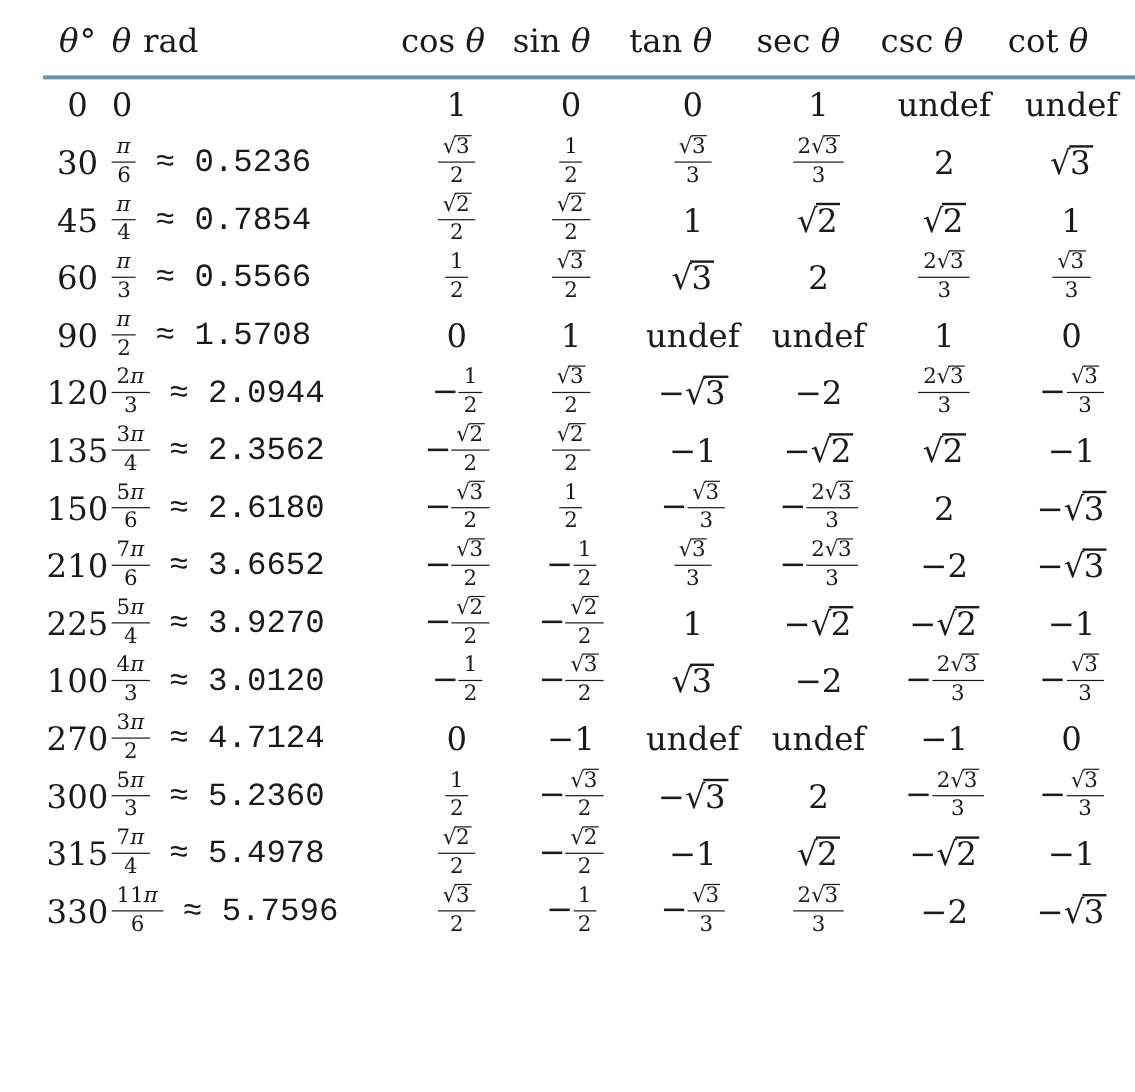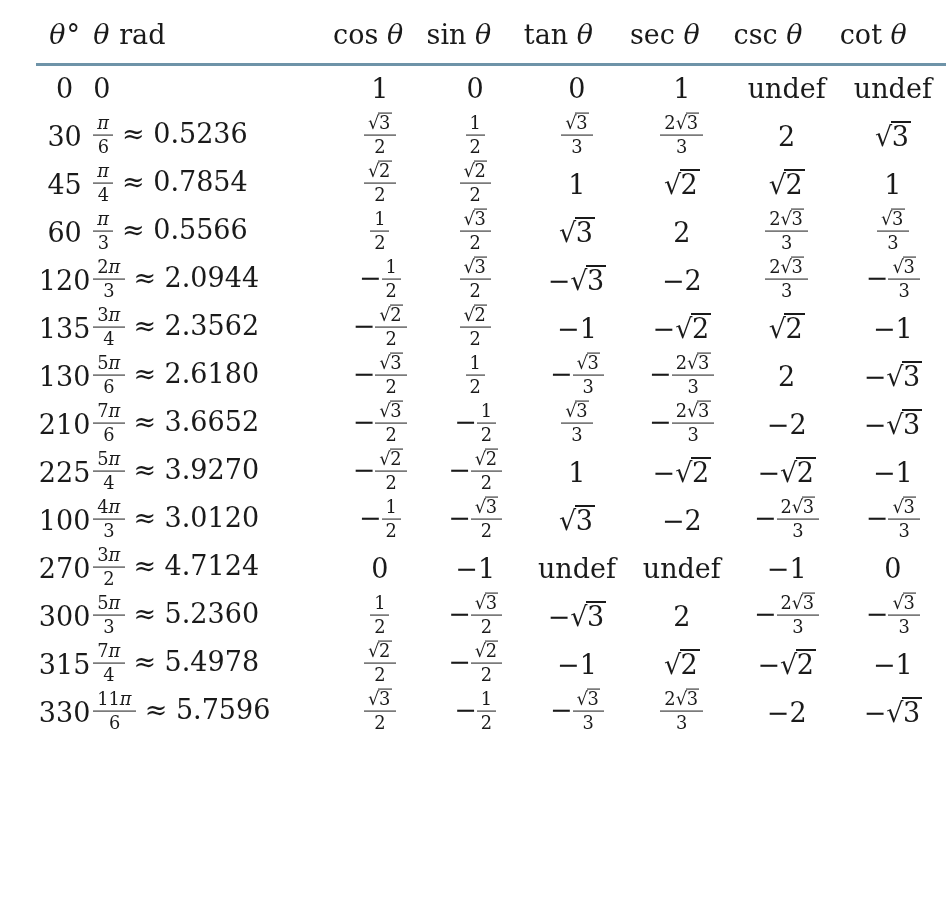--- a/index.html
+++ b/index.html
@@ -35,21 +35,21 @@
   .fnum { border-bottom:0.085em solid currentColor; padding:0 0.22em 0.07em 0.22em; }
   .fden { padding-top:0.06em; }
   .minus { display:inline-block; }
   
   .sqrt { white-space:nowrap; }
   .rt {
     display:inline-block; line-height:1em;
     border-top:0.075em solid currentColor;
     padding:0 0.07em 0 0.04em; margin-left:-0.06em;
   }
-  .approx { white-space:pre; }
+  .approx { white-space:pre;font-family:Liberation Mono, monospace; }
 </style>
 </head>
 <body>
 
 <main>
   <table class="trig">
     <colgroup>
       <col style="width:58px">
       <col style="width:252px">
       <col style="width:100px">
@@ -145,20 +145,33 @@
           <td class="c-csc"><span class="frac">
               <span class="fnum">2<span class="sqrt">√<span class="rt">3</span></span></span>
               <span class="fden">3</span>
             </span></td>
           <td class="c-cot"><span class="frac">
               <span class="fnum"><span class="sqrt">√<span class="rt">3</span></span></span>
               <span class="fden">3</span>
             </span></td>
         </tr>
         <tr>
+          <td class="c-deg">90</td>
+          <td class="c-rad"><span class="frac">
+              <span class="fnum"><i>π</i></span>
+              <span class="fden">2</span>
+            </span><span class="approx"> ≈ 1.5708</span></td>
+          <td class="c-cos">0</td>
+          <td class="c-sin">1</td>
+          <td class="c-tan">undef</td>
+          <td class="c-sec">undef</td>
+          <td class="c-csc">1</td>
+          <td class="c-cot">0</td>
+        </tr>
+        <tr>
           <td class="c-deg">120</td>
           <td class="c-rad"><span class="frac">
               <span class="fnum">2<i>π</i></span>
               <span class="fden">3</span>
             </span><span class="approx"> ≈ 2.0944</span></td>
           <td class="c-cos"><span class="minus">−</span><span class="frac">
               <span class="fnum">1</span>
               <span class="fden">2</span>
             </span></td>
           <td class="c-sin"><span class="frac">
@@ -189,21 +202,21 @@
           <td class="c-sin"><span class="frac">
               <span class="fnum"><span class="sqrt">√<span class="rt">2</span></span></span>
               <span class="fden">2</span>
             </span></td>
           <td class="c-tan"><span class="minus">−</span>1</td>
           <td class="c-sec"><span class="minus">−</span><span class="sqrt">√<span class="rt">2</span></span></td>
           <td class="c-csc"><span class="sqrt">√<span class="rt">2</span></span></td>
           <td class="c-cot"><span class="minus">−</span>1</td>
         </tr>
         <tr>
-          <td class="c-deg">130</td>
+          <td class="c-deg">150</td>
           <td class="c-rad"><span class="frac">
               <span class="fnum">5<i>π</i></span>
               <span class="fden">6</span>
             </span><span class="approx"> ≈ 2.6180</span></td>
           <td class="c-cos"><span class="minus">−</span><span class="frac">
               <span class="fnum"><span class="sqrt">√<span class="rt">3</span></span></span>
               <span class="fden">2</span>
             </span></td>
           <td class="c-sin"><span class="frac">
               <span class="fnum">1</span>

